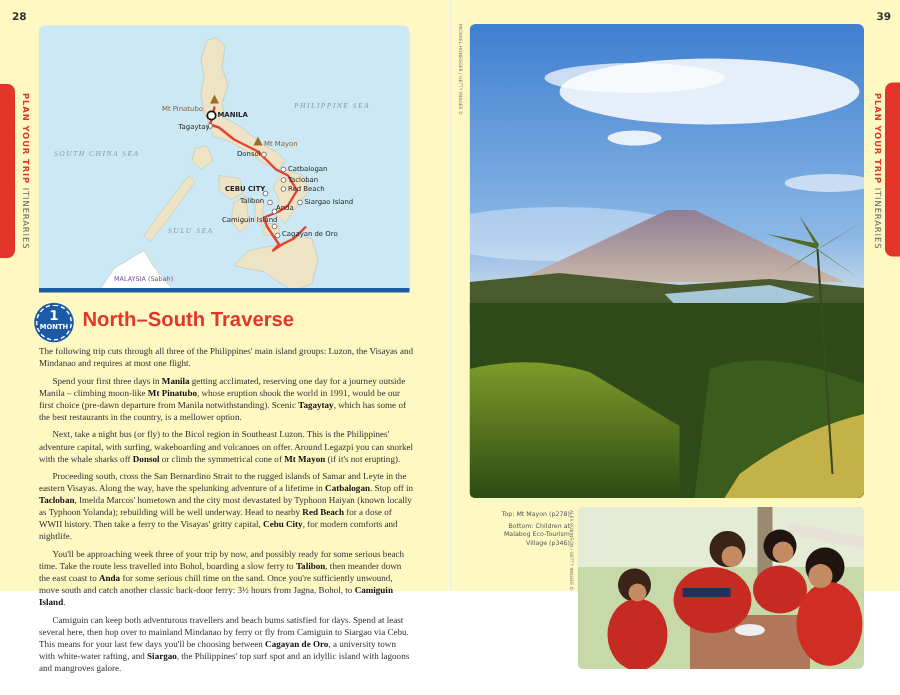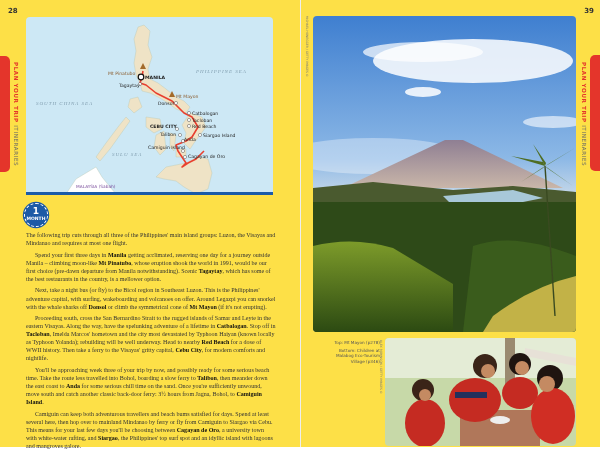--- a/index.html
+++ b/index.html
@@ -1,18 +1,18 @@
 <!DOCTYPE html>
 <html><head>
 <meta charset="utf-8">
 <style>
 *{box-sizing:border-box;margin:0;padding:0}
 html,body{width:600px;height:463px;overflow:hidden;background:#fff}
 body{position:relative;font-family:"Liberation Serif",serif;color:#2a2a2a}
-.page{position:absolute;top:0;height:447px;width:300px;background:#fde047}
+.page{position:absolute;top:0;height:394px;width:300px;background:#fef9c3}
 .page.left{left:0}
 .page.right{left:300px;border-left:1px solid #eee}
 .page-num{position:absolute;top:7px;font-family:"DejaVu Sans",sans-serif;font-weight:bold;font-size:7px;color:#333}
 .left .page-num{left:8px}
 .right .page-num{right:6px}
 .tab{position:absolute;width:10px;height:116px;background:#e4352b}
 .left .tab{left:0;top:56px;border-radius:0 5px 5px 0}
 .right .tab{right:0;top:55px;border-radius:5px 0 0 5px}
 .tab-text{position:absolute;font-family:"DejaVu Sans",sans-serif;font-size:5.6px;letter-spacing:.6px;white-space:nowrap;transform-origin:0 0}
 .left .tab-text{left:13px;top:62px;transform:rotate(90deg) translateY(-6px)}
@@ -108,20 +108,21 @@
     <div class="place" style="left:177px;top:116px">Siargao Island</div>
     <div class="place" style="left:122px;top:128px">Camiguin Island</div>
     <div class="place" style="left:162px;top:137px">Cagayan de Oro</div>
   </div>
   <div class="map-bottom"></div>
 
   <div class="badge">
     <span class="n">1</span>
     <span class="u">MONTH</span>
   </div>
+  <div class="title">North–South Traverse</div>
 
   <div class="body-text" id="body-text">
       <p>The following trip cuts through all three of the Philippines' main island groups: Luzon, the Visayas and Mindanao and requires at most one flight.</p>
       <p>Spend your first three days in <b>Manila</b> getting acclimated, reserving one day for a journey outside Manila – climbing moon-like <b>Mt Pinatubo</b>, whose eruption shook the world in 1991, would be our first choice (pre-dawn departure from Manila notwithstanding). Scenic <b>Tagaytay</b>, which has some of the best restaurants in the country, is a mellower option.</p>
       <p>Next, take a night bus (or fly) to the Bicol region in Southeast Luzon. This is the Philippines' adventure capital, with surfing, wakeboarding and volcanoes on offer. Around Legazpi you can snorkel with the whale sharks off <b>Donsol</b> or climb the symmetrical cone of <b>Mt Mayon</b> (if it's not erupting).</p>
       <p>Proceeding south, cross the San Bernardino Strait to the rugged islands of Samar and Leyte in the eastern Visayas. Along the way, have the spelunking adventure of a lifetime in <b>Catbalogan</b>. Stop off in <b>Tacloban</b>, Imelda Marcos' hometown and the city most devastated by Typhoon Haiyan (known locally as Typhoon Yolanda); rebuilding will be well underway. Head to nearby <b>Red Beach</b> for a dose of WWII history. Then take a ferry to the Visayas' gritty capital, <b>Cebu City</b>, for modern comforts and nightlife.</p>
       <p>You'll be approaching week three of your trip by now, and possibly ready for some serious beach time. Take the route less travelled into Bohol, boarding a slow ferry to <b>Talibon</b>, then meander down the east coast to <b>Anda</b> for some serious chill time on the sand. Once you're sufficiently unwound, move south and catch another classic back-door ferry: 3½ hours from Jagna, Bohol, to <b>Camiguin Island</b>.</p>
       <p>Camiguin can keep both adventurous travellers and beach bums satisfied for days. Spend at least several here, then hop over to mainland Mindanao by ferry or fly from Camiguin to Siargao via Cebu. This means for your last few days you'll be choosing between <b>Cagayan de Oro</b>, a university town with white-water rafting, and <b>Siargao</b>, the Philippines' top surf spot and an idyllic island with lagoons and mangroves galore.</p>
     </div>
 </div>

